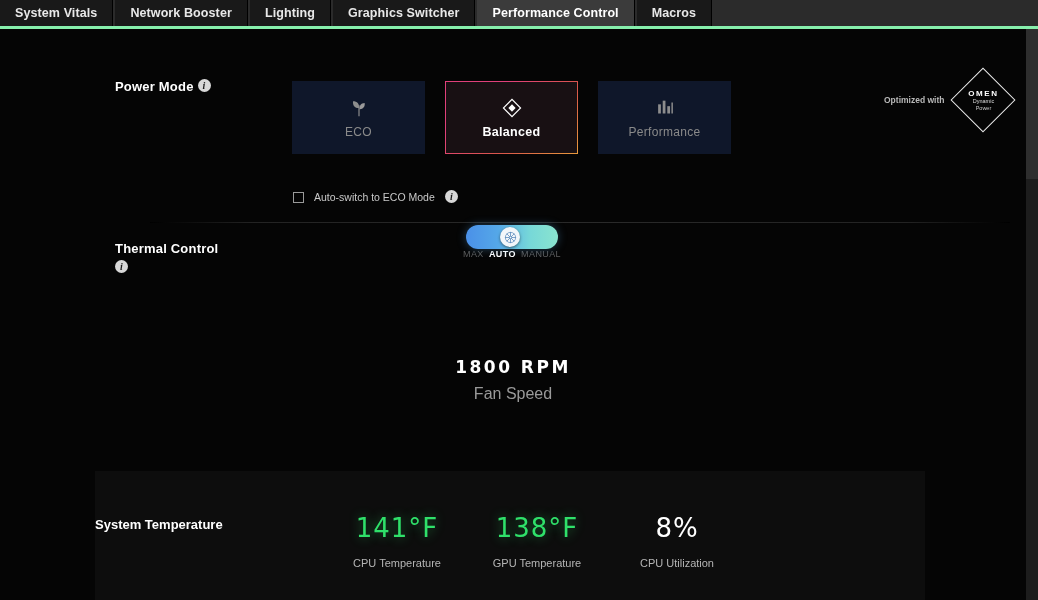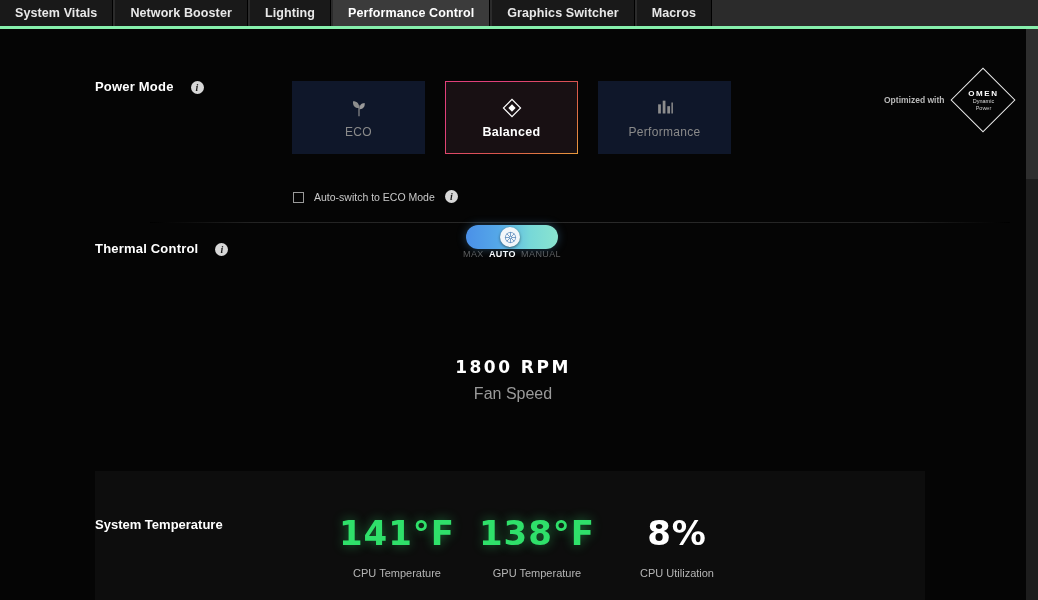--- a/index.html
+++ b/index.html
@@ -49,22 +49,23 @@
     position:absolute; top:0; left:0;
     width:12px; height:150px;
     background:#2e2e2e;
   }
 
   .section-title{
     position:absolute;
     color:#ffffff;
     font-size:13px;
     font-weight:bold;
-    display:flex; align-items:flex-end; gap:17px;
+    display:flex; align-items:flex-start; gap:4px;
     letter-spacing:.2px;
+    margin-left:20px;
   }
   .info-icon{
     width:13px; height:13px; border-radius:50%;
     background:#d8d8d8; color:#1a1a1a;
     font-size:10px; font-weight:bold; font-style:italic;
     display:flex; align-items:center; justify-content:center;
     font-family:"Liberation Serif", serif;
     line-height:1;
   }
 
@@ -158,21 +159,21 @@
   .temp-title{
     position:absolute; top:46px; left:0;
     color:#fff; font-size:13px; font-weight:bold;
   }
   .stats{
     position:absolute; top:42px; left:232px;
     display:flex; gap:0;
   }
   .stat{ width:140px; text-align:center; }
   .stat-value{
-    font-size:34px; font-weight:bold;
+    font-size:26px; font-weight:normal;
     letter-spacing:1px;
     font-family:"DejaVu Sans", sans-serif;
   }
   .stat-value.green{ color:#2fe06a; text-shadow:0 0 12px rgba(47,224,106,.45); }
   .stat-value.white{ color:#ffffff; }
   .stat-label{ color:#b5b5b5; font-size:11px; margin-top:14px; }
 
   
   .omen{
     position:absolute; top:40px; left:860px;
@@ -197,22 +198,22 @@
   .omen-sub1{ color:#dcdcdc; font-size:5.5px; }
   .omen-sub2{ color:#c8c8c8; font-size:5.5px; }
 </style>
 </head>
 <body>
 
 <div class="tabbar">
   <div class="tab">System Vitals</div>
   <div class="tab">Network Booster</div>
   <div class="tab">Lighting</div>
+  <div class="tab">Graphics Switcher</div>
   <div class="tab active">Performance Control</div>
-  <div class="tab">Graphics Switcher</div>
   <div class="tab">Macros</div>
   <div class="tabbar-rest"></div>
 </div>
 
 <div class="content">
 
   <div class="section-title" style="top:50px; left:95px;">
     <span>Power Mode</span>
     <span class="info-icon">i</span>
   </div>
@@ -248,21 +249,21 @@
   </div>
 
   <div class="autoswitch">
     <span class="checkbox"></span>
     <span class="autoswitch-label">Auto-switch to ECO Mode</span>
     <span class="info-icon">i</span>
   </div>
 
   <div class="divider"></div>
 
-  <div class="section-title" style="top:212px; left:95px;">
+  <div class="section-title" style="top:212px; left:95px;flex-direction:column;">
     <span>Thermal Control</span>
     <span class="info-icon">i</span>
   </div>
 
   <div class="slider-wrap">
     <div class="slider-track">
       <div class="slider-knob">
         <svg width="13" height="13" viewBox="0 0 24 24">
           <circle cx="12" cy="12" r="9.5" fill="none" stroke="#4a7fb5" stroke-width="1.2"></circle>
           <circle cx="12" cy="12" r="2.4" fill="none" stroke="#4a7fb5" stroke-width="1.2"></circle>

